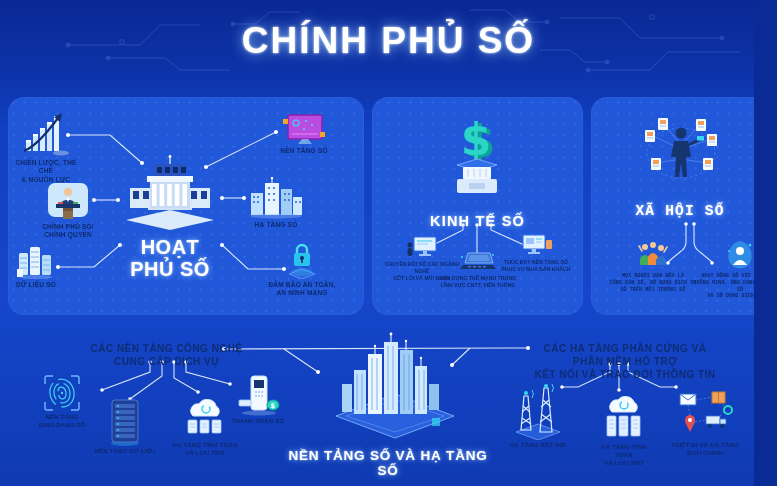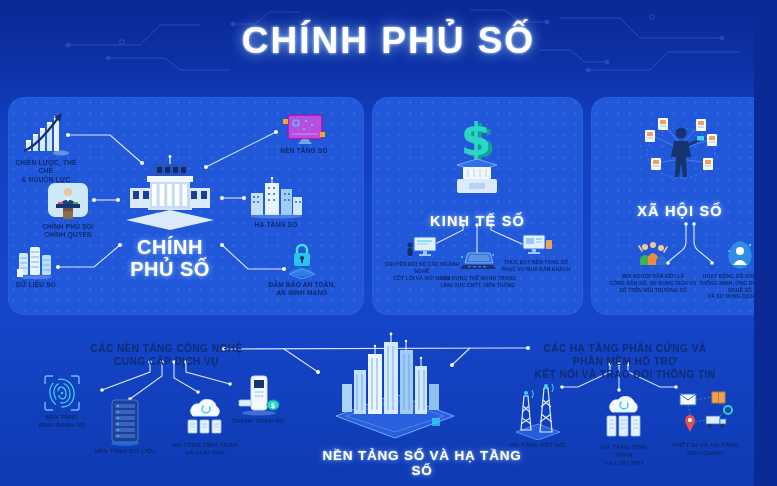--- a/index.html
+++ b/index.html
@@ -154,21 +154,21 @@
         <rect x="27" y="22" width="46" height="6" fill="#eef6ff"></rect>
         <rect x="34" y="10" width="32" height="12" fill="#2953c0"></rect>
         <rect x="37" y="13" width="5" height="6" fill="#0d2a6e"></rect>
           <rect x="45" y="13" width="5" height="6" fill="#0d2a6e"></rect>
         <rect x="53" y="13" width="5" height="6" fill="#0d2a6e"></rect>
           <rect x="61" y="13" width="5" height="6" fill="#0d2a6e"></rect>
         <line x1="50" y1="3" x2="50" y2="10" stroke="#fff" stroke-width="1.2"></line>
           <circle cx="50" cy="2.5" r="1.4" fill="#fff"></circle>
       </svg>
     </div>
-    <div class="abs wt" style="left:112px;top:139px;width:100px;font-size:20px;line-height:1.12;letter-spacing:.5px;">CHÍNH
+    <div class="abs wt" style="left:112px;top:139px;width:100px;font-size:20px;line-height:1.12;letter-spacing:.5px;">HOẠT
 PHỦ SỐ</div>
 
     <div class="node" style="left:256px;top:16px;width:80px;">
       <svg width="44" height="32" viewBox="0 0 44 32">
         <rect x="6" y="2" width="34" height="24" rx="2" fill="#bb4ce2" stroke="#8a1fae" stroke-width="1.5"></rect>
         <circle cx="14" cy="10" r="3" stroke="#35e0f0" fill="none" stroke-width="1.2"></circle>
         <circle cx="24" cy="8" r="1" fill="#35e0f0"></circle>
           <circle cx="30" cy="12" r="1" fill="#35e0f0"></circle>
           <circle cx="22" cy="16" r="1" fill="#35e0f0"></circle>
         <line x1="10" y1="21" x2="36" y2="21" stroke="#e08af0" stroke-width="1"></line>
@@ -295,21 +295,21 @@
           <line x1="17" y1="9" x2="23" y2="9" stroke="#9cc4ff" stroke-width="1"></line>
         <rect x="27" y="7" width="6" height="9" rx="1" fill="#f0a05a"></rect>
         <rect x="13" y="16" width="4" height="3" fill="#9cc4ff"></rect>
           <rect x="9" y="19" width="12" height="2" fill="#9cc4ff"></rect>
       </svg>
       <div class="lbl tiny">THÚC ĐẨY NỀN TẢNG SỐ
 PHỤC VỤ MUA BÁN KHÁCH</div>
     </div>
   </section>
 
-  <section class="panel" style="left:591px;top:97px;width:178px;height:218px;">
+  <section class="panel" style="left:591px;top:97px;width:178px;height:218px;font-family:Liberation Mono, monospace;">
     <svg class="lines" width="178" height="218">
       <path class="cline" d="M95,127 v18 q0,6 -6,10 l-12,10"></path>
       <path class="cline" d="M103,127 v18 q0,6 6,10 l12,10"></path>
       <circle class="cdot" cx="95" cy="127" r="1.8"></circle>
         <circle class="cdot" cx="103" cy="127" r="1.8"></circle>
       <circle class="cdot" cx="77" cy="166" r="1.8"></circle>
         <circle class="cdot" cx="121" cy="166" r="1.8"></circle>
     </svg>
 
     <div class="node" style="left:50px;top:18px;width:80px;">
@@ -543,21 +543,21 @@
           <line x1="76" y1="10" x2="76" y2="18"></line>
           <line x1="91" y1="27" x2="91" y2="34"></line>
       </g>
       <circle cx="61" cy="2" r="1.4" fill="#fff"></circle>
         <circle cx="45" cy="14" r="1.2" fill="#fff"></circle>
         <circle cx="76" cy="9" r="1.2" fill="#fff"></circle>
         <circle cx="91" cy="26" r="1.2" fill="#fff"></circle>
       <rect x="102" y="86" width="8" height="8" fill="#35d8f0" opacity=".7"></rect>
     </svg>
   </div>
-  <div class="abs wt" style="left:288px;top:448px;width:200px;font-size:13.5px;letter-spacing:.8px;margin-left:34px;">NỀN TẢNG SỐ VÀ HẠ TẦNG SỐ</div>
+  <div class="abs wt" style="left:288px;top:448px;width:200px;font-size:13.5px;letter-spacing:.8px;">NỀN TẢNG SỐ VÀ HẠ TẦNG SỐ</div>
 
   <div class="abs bhdr" style="left:530px;top:342px;width:190px;">CÁC HẠ TẦNG PHẦN CỨNG VÀ PHẦN MỀM HỖ TRỢ
 KẾT NỐI VÀ TRAO ĐỔI THÔNG TIN</div>
 
   <div class="node" style="left:506px;top:384px;width:64px;">
     <svg width="56" height="56" viewBox="0 0 56 56">
       <polygon points="28,40 50,48 28,56 6,48" fill="#2a63e0" stroke="#7fb0ff" stroke-width=".8" opacity=".85"></polygon>
       <g stroke="#dcedff" stroke-width="1.2" fill="none">
         <polygon points="14,12 18,12 21,46 11,46"></polygon>
         <line x1="13" y1="22" x2="20" y2="28"></line>

